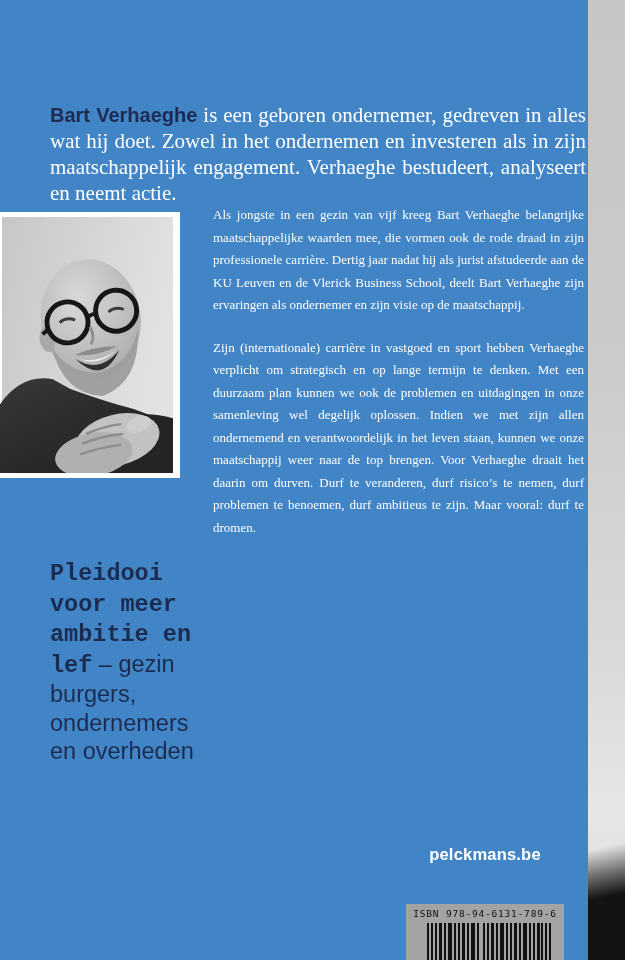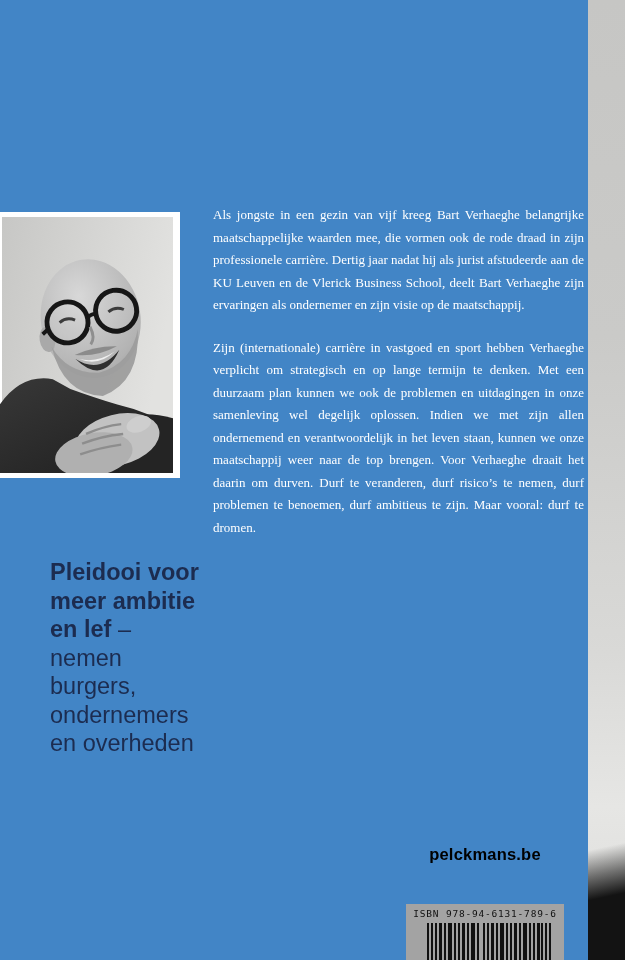--- a/index.html
+++ b/index.html
@@ -56,25 +56,25 @@
     font-family:"Liberation Sans",sans-serif;
     font-size:15px;line-height:20.5px;color:#ffffff;
   }
   .note .it{font-style:italic;}
   
   .headline{
     position:absolute;left:50px;top:558px;width:158px;
     font-family:"Liberation Sans",sans-serif;
     font-size:23.5px;line-height:28.5px;color:#1c2c50;
   }
-  .headline .hl-bold{font-weight:bold;}
+  .headline .hl-bold{font-weight:bold;font-family:Liberation Mono, monospace;}
   
   .publisher{
     position:absolute;left:406px;top:845px;width:158px;
-    text-align:center;color:#000000;font-weight:bold;font-size:16.5px;
+    text-align:center;color:#ffffff;font-weight:bold;font-size:16.5px;
     font-family:"Liberation Sans",sans-serif;letter-spacing:.2px;
   }
   .isbn-box{
     position:absolute;left:406px;top:876px;width:158px;height:84px;
     background:#a3a3a3;box-sizing:border-box;padding-top:4px;margin-top:28px;
   }
   .isbn-label{
     text-align:center;color:#111111;
     font-family:"DejaVu Sans Mono",monospace;
     font-size:9.5px;letter-spacing:.8px;white-space:nowrap;
@@ -88,20 +88,23 @@
   }
 </style>
 </head>
 <body>
 
 <div class="backdrop-strip"></div>
 <div class="backdrop-shadow"></div>
 
 <div class="cover">
 
+  <div class="intro">
+    <span class="name">Bart Verhaeghe</span><span> is een geboren ondernemer, gedreven in alles wat hij doet. Zowel in het ondernemen en investeren als in zijn maatschappelijk engagement. Verhaeghe bestudeert, analyseert en neemt actie.</span>
+  </div>
 
   <div class="photo">
     <svg viewBox="0 0 175 262" aria-hidden="true">
       <defs>
         <linearGradient id="bgGrad" x1="0" y1="0" x2="1" y2="0.3">
           <stop offset="0" stop-color="#c7c7c5"></stop>
             <stop offset="1" stop-color="#e2e2e0"></stop>
         </linearGradient>
         <radialGradient id="skin" cx="0.42" cy="0.3" r="0.85">
           <stop offset="0" stop-color="#d8d8d8"></stop>
@@ -150,21 +153,21 @@
       </g>
     </svg>
   </div>
 
   <div class="main-col">
     <p>Als jongste in een gezin van vijf kreeg Bart Verhaeghe belangrijke maatschappelijke waarden mee, die vormen ook de rode draad in zijn professionele carrière. Dertig jaar nadat hij als jurist afstudeerde aan de KU Leuven en de Vlerick Business School, deelt Bart Verhaeghe zijn ervaringen als ondernemer en zijn visie op de maatschappij.</p>
     <p>Zijn (internationale) carrière in vastgoed en sport hebben Verhaeghe verplicht om strategisch en op lange termijn te denken. Met een duurzaam plan kunnen we ook de problemen en uitdagingen in onze samenleving wel degelijk oplossen. Indien we met zijn allen ondernemend en verantwoordelijk in het leven staan, kunnen we onze maatschappij weer naar de top brengen. Voor Verhaeghe draait het daarin om durven. Durf te veranderen, durf risico’s te nemen, durf problemen te benoemen, durf ambitieus te zijn. Maar vooral: durf te dromen.</p>
   </div>
 
   <div class="headline">
-    <span class="hl-bold">Pleidooi voor meer ambitie en lef</span><span> – nemen burgers, ondernemers en overheden</span>
+    <span class="hl-bold">Pleidooi voor meer ambitie en lef</span><span> – gezin burgers, ondernemers en overheden</span>
   </div>
 
   <div class="publisher">pelckmans.be</div>
 
   <div class="isbn-box">
     <div class="isbn-label">ISBN 978-94-6131-789-6</div>
     <div class="barcode-wrap">
       <svg viewBox="0 0 140 64" aria-hidden="true">
 
         <rect class="bar" x="12" y="2" width="2" height="50"></rect>

